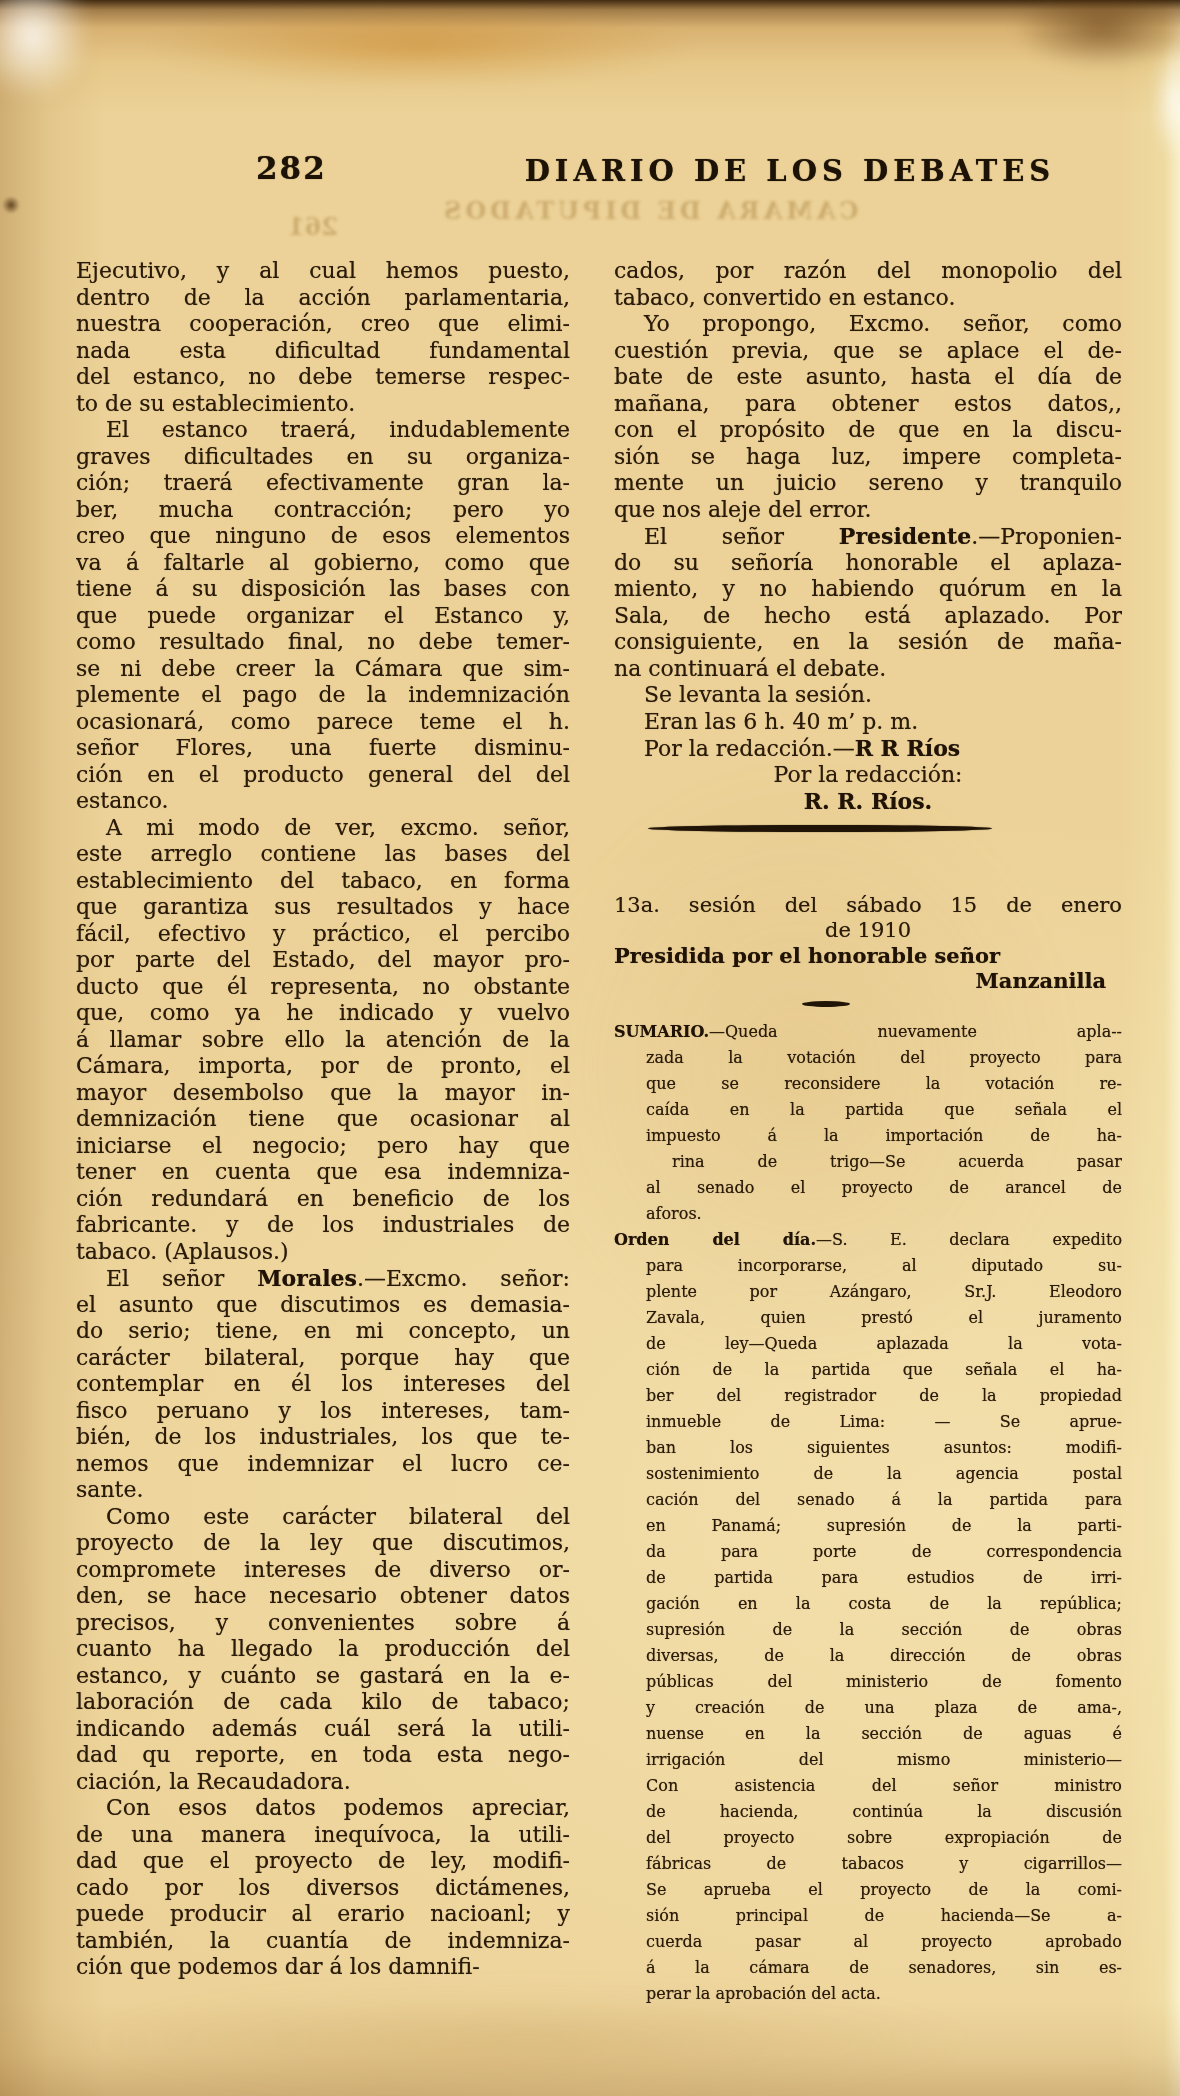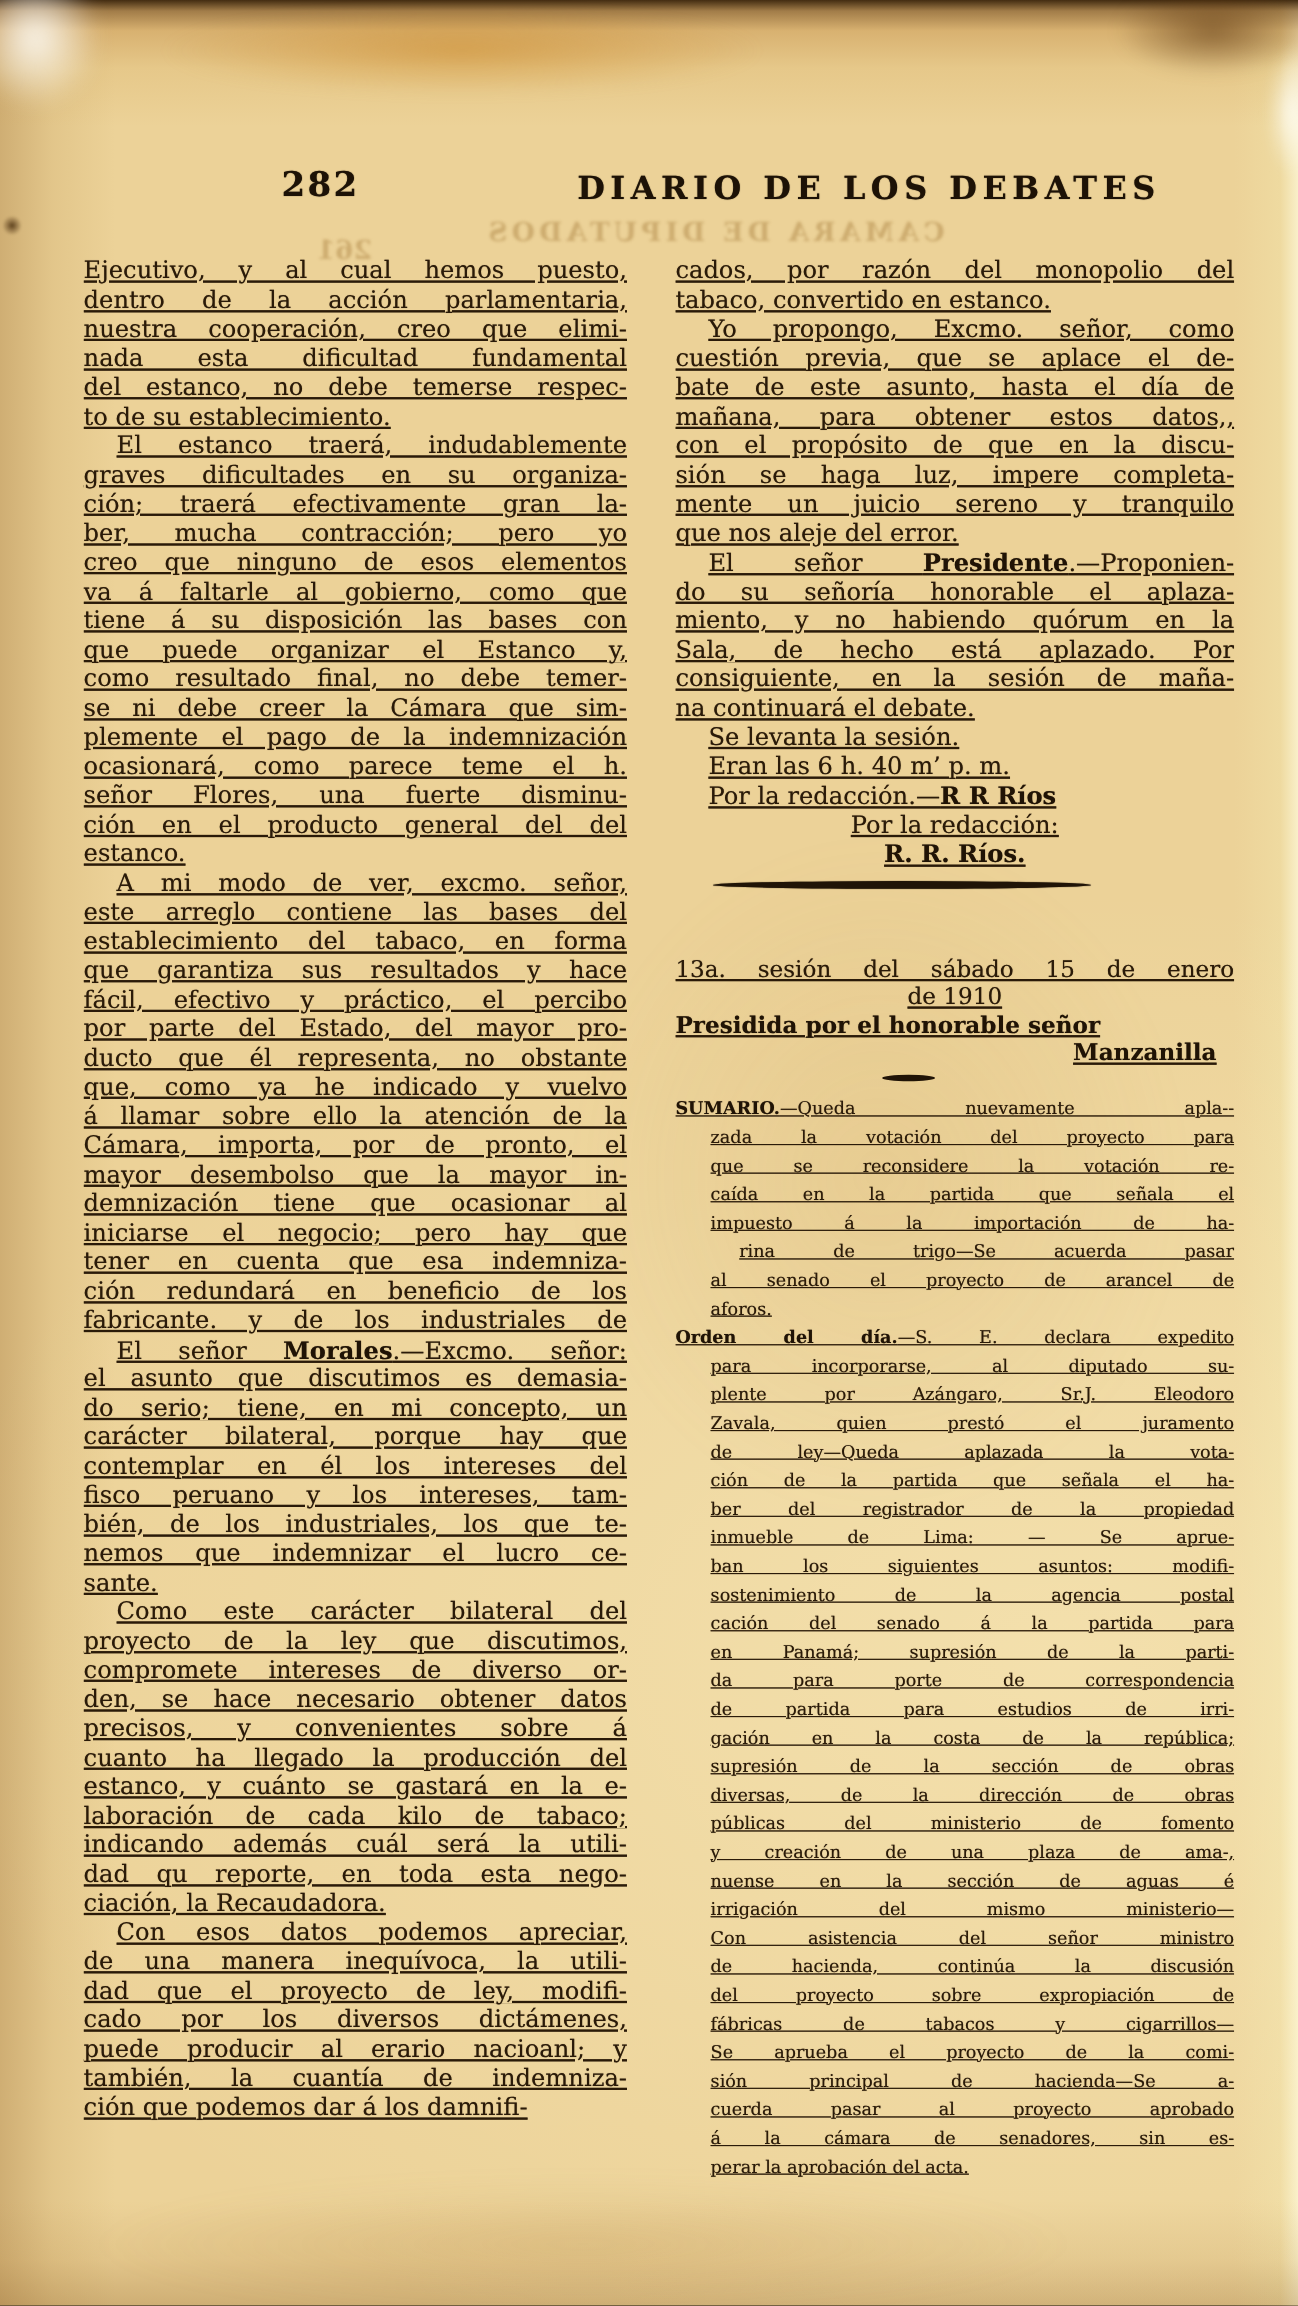--- a/index.html
+++ b/index.html
@@ -35,21 +35,21 @@
     letter-spacing:2px;color:#1d1206;text-shadow:0 0 1px rgba(29,18,6,.7);}
   .title{position:absolute;left:470px;top:154px;width:640px;text-align:center;
     font-size:29px;font-weight:bold;letter-spacing:5px;color:#1d1206;
     text-shadow:0 0 1px rgba(29,18,6,.7);}
 
   .ghost{position:absolute;transform:scaleX(-1);color:rgba(148,100,32,.34);
     filter:blur(1.5px);font-weight:bold;pointer-events:none;}
   .ghost-title{left:440px;top:196px;font-size:24px;letter-spacing:4px;}
   .ghost-num{left:288px;top:212px;font-size:24px;}
 
-  .col{position:absolute;top:234px;text-decoration:underline;}
+  .col{position:absolute;top:258px;}
   .col-left{left:76px;width:494px;}
   .col-right{left:614px;width:508px;}
 
   .line{
     font-size:22px;height:26.5px;line-height:26.5px;
     text-align:justify;text-align-last:justify;
     overflow:hidden;white-space:normal;
     text-shadow:0 0 .7px rgba(36,21,6,.6);
   }
   .line b{font-weight:bold;color:#201305;}
@@ -120,20 +120,21 @@
       <div class="line">ducto que él representa, no obstante</div>
       <div class="line">que, como ya he indicado y vuelvo</div>
       <div class="line">á llamar sobre ello la atención de la</div>
       <div class="line">Cámara, importa, por de pronto, el</div>
       <div class="line">mayor desembolso que la mayor in-</div>
       <div class="line">demnización tiene que ocasionar al</div>
       <div class="line">iniciarse el negocio; pero hay que</div>
       <div class="line">tener en cuenta que esa indemniza-</div>
       <div class="line">ción redundará en beneficio de los</div>
       <div class="line">fabricante. y de los industriales de</div>
+      <div class="line e">tabaco. (Aplausos.)</div>
       <div class="line i">El señor <b>Morales</b>.—Excmo. señor:</div>
       <div class="line">el asunto que discutimos es demasia-</div>
       <div class="line">do serio; tiene, en mi concepto, un</div>
       <div class="line">carácter bilateral, porque hay que</div>
       <div class="line">contemplar en él los intereses del</div>
       <div class="line">fisco peruano y los intereses, tam-</div>
       <div class="line">bién, de los industriales, los que te-</div>
       <div class="line">nemos que indemnizar el lucro ce-</div>
       <div class="line e">sante.</div>
       <div class="line i">Como este carácter bilateral del</div>

